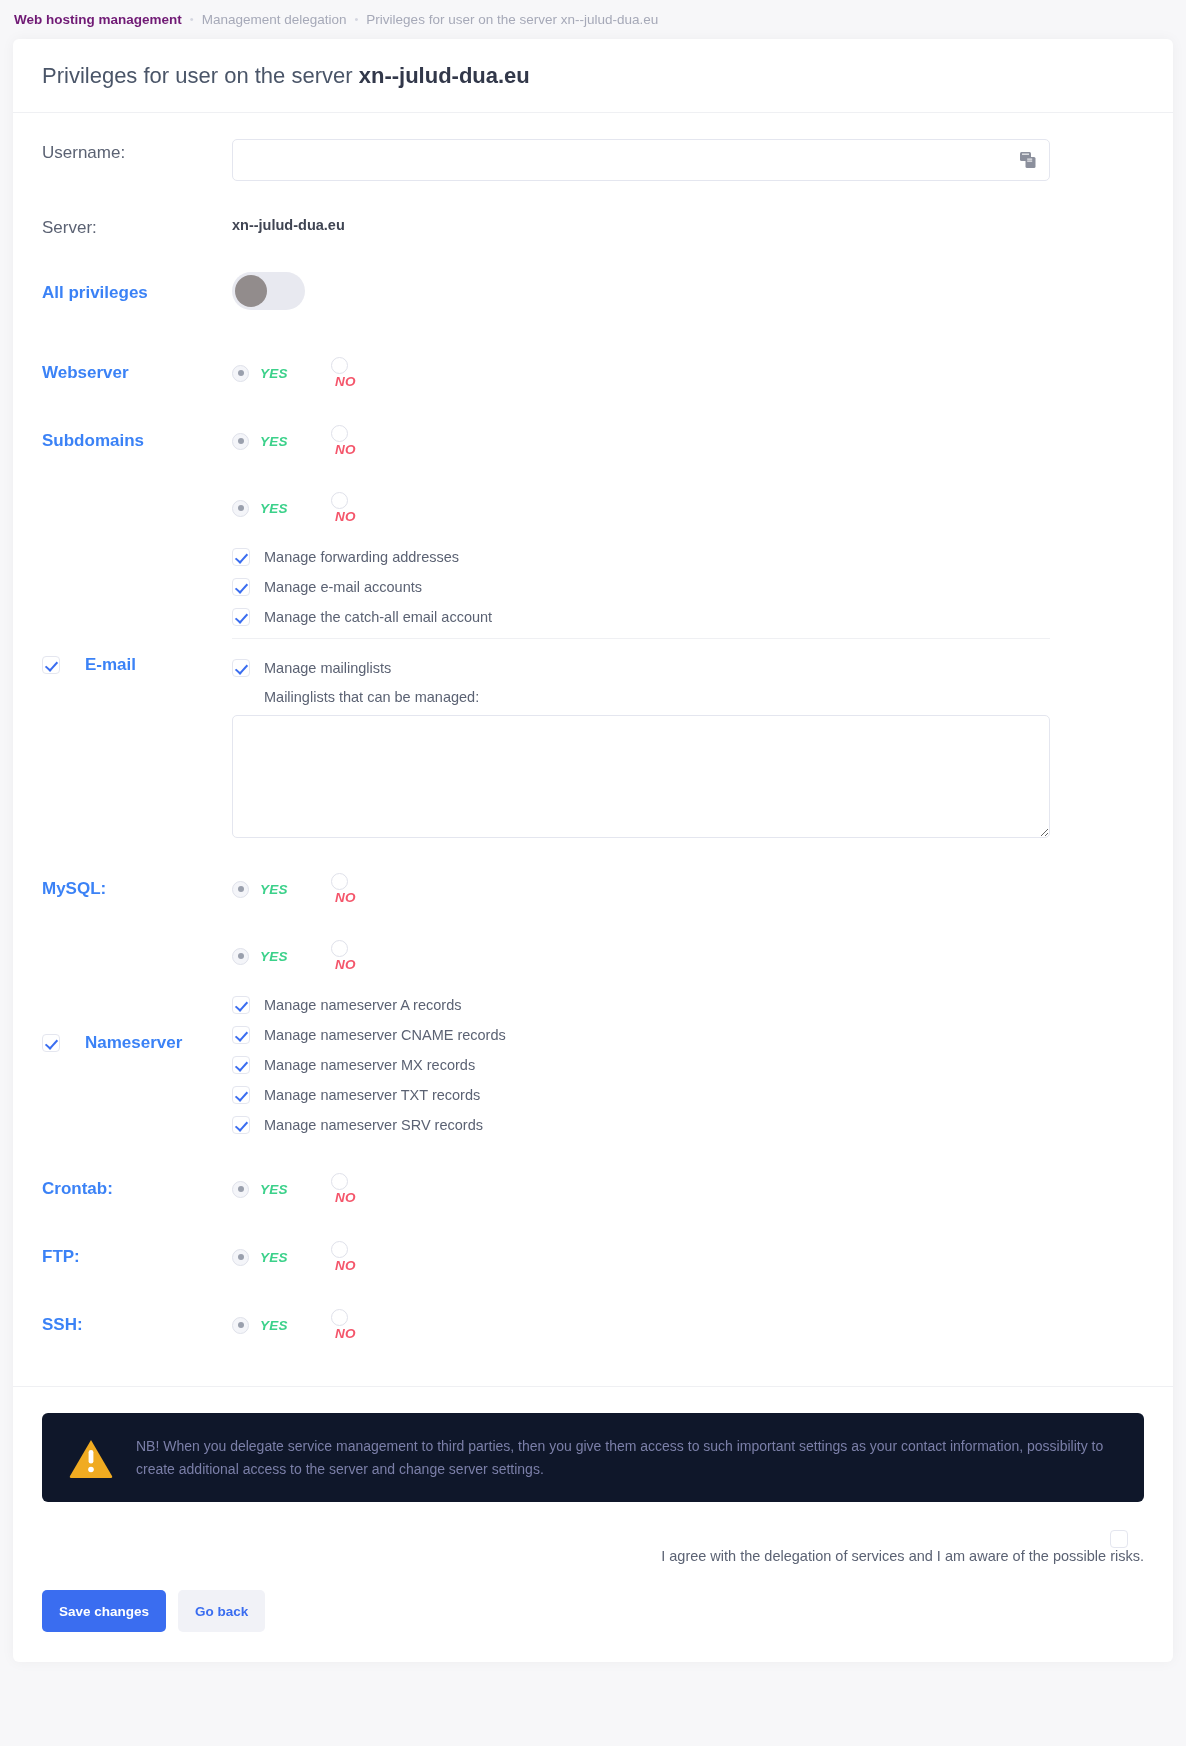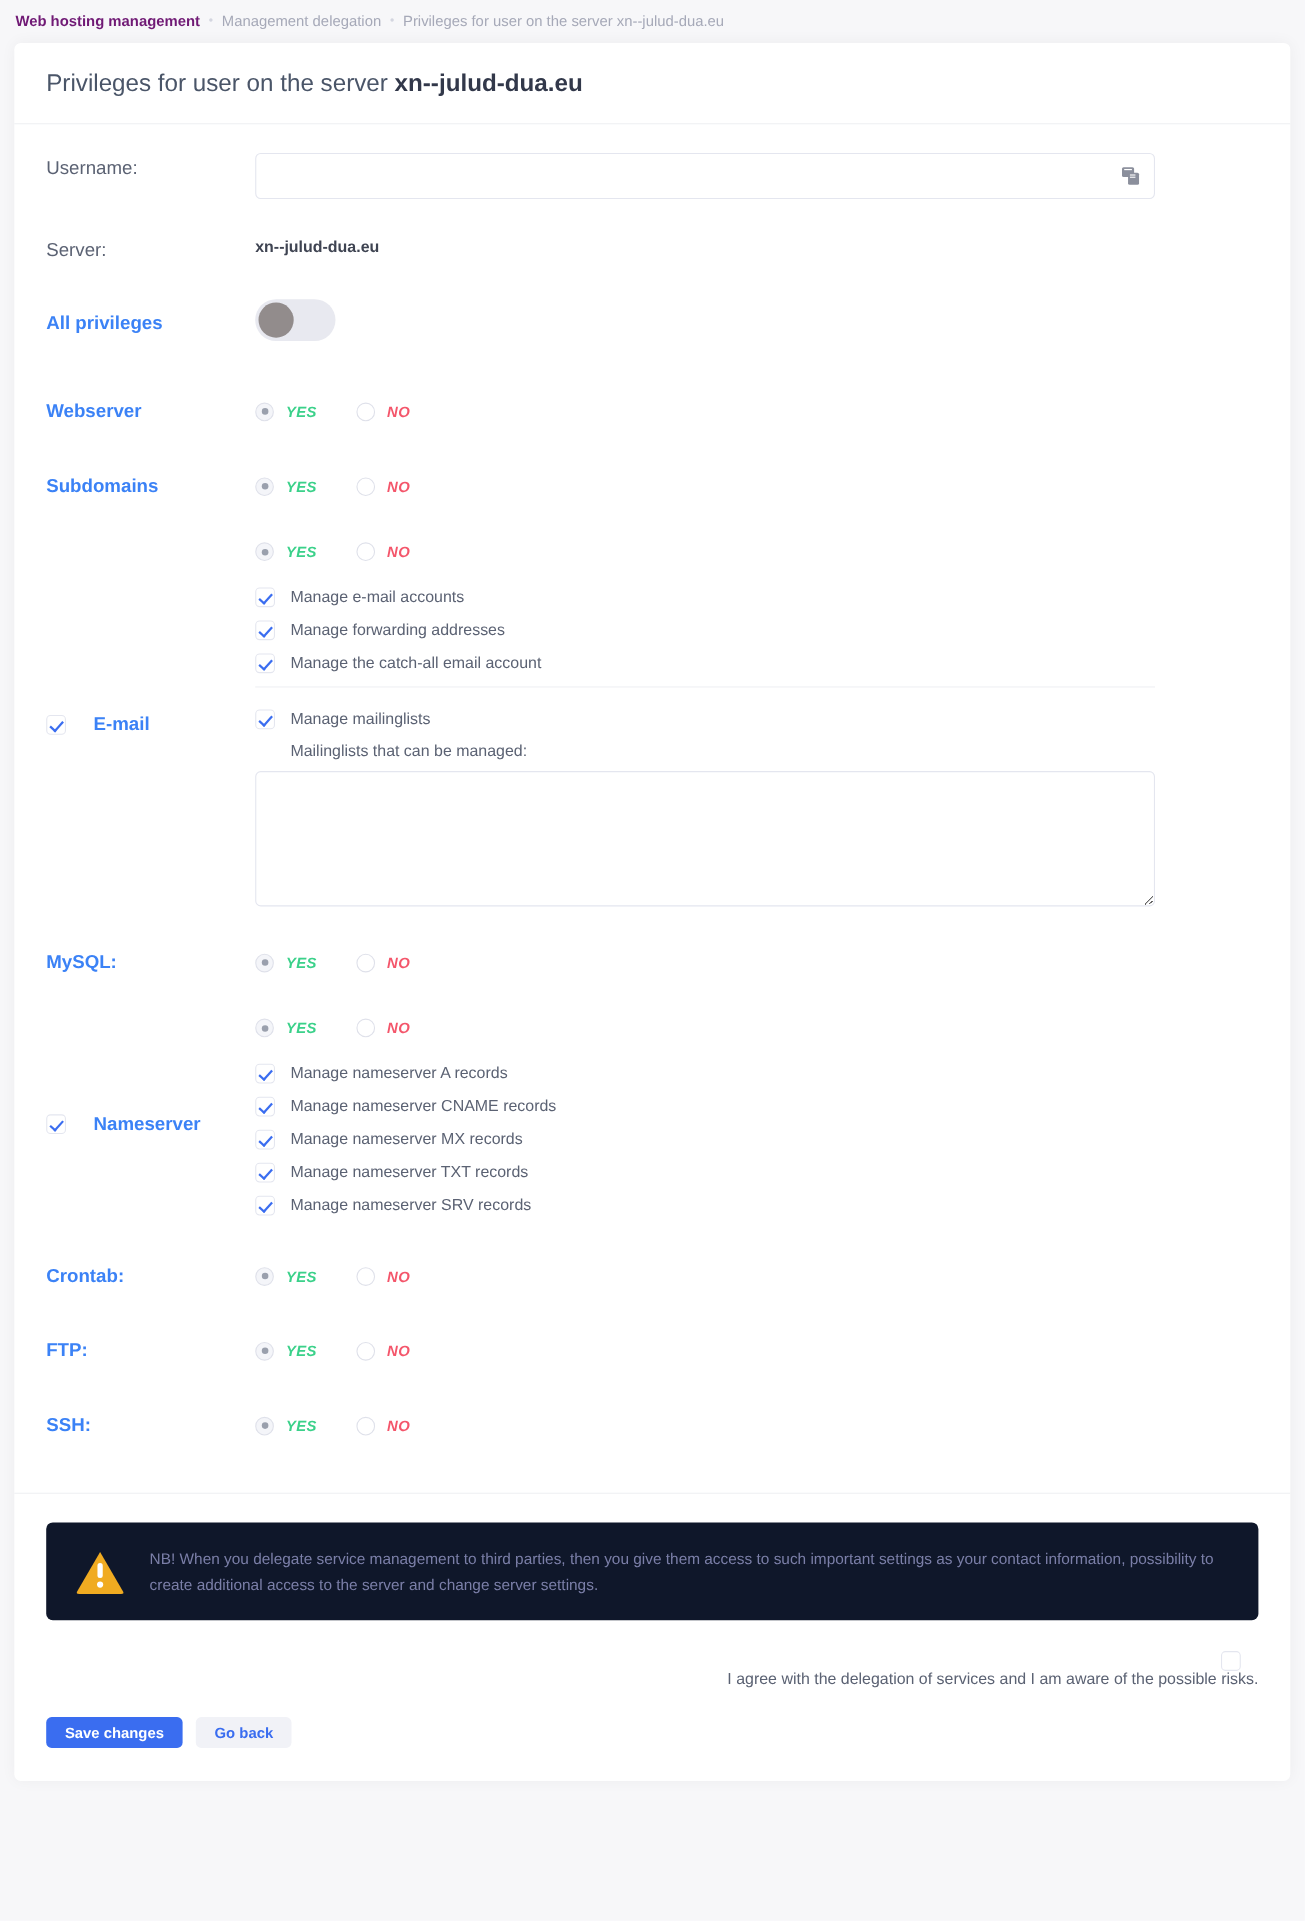--- a/index.html
+++ b/index.html
@@ -112,21 +112,21 @@
     width: 32px; height: 32px;
     border-radius: 50%;
     background: #928c8c;
   }
 
   
   .row-radio { min-height: 34px; align-items: center; margin-bottom: 0; }
   .row-radio .row-label { padding-top: 0; display: flex; align-items: center; }
   .radio-group { display: flex; align-items: center; font-style: italic; }
   .radio-opt { display: flex; align-items: center; cursor: pointer; }
-  .radio-opt + .radio-opt { margin-left: 36px; }
+  .radio-opt + .radio-opt { margin-left: 36px; flex-direction: column; }
   .radio-dot {
     width: 17px; height: 17px;
     border-radius: 50%;
     border: 1px solid #dfe1ea;
     background: #f4f5f9;
     position: relative;
     flex: 0 0 17px;
   }
   .radio-dot.empty { background: #fff; }
   .radio-dot.on::after {
@@ -223,21 +223,21 @@
   .agree-text { font-size: 14.5px; color: #5b6273; }
 
   .btn-row { display: flex; align-items: center; }
   .btn {
     border: none;
     border-radius: 5px;
     font-family: "Liberation Sans", sans-serif;
     font-size: 13.5px;
     font-weight: bold;
     cursor: pointer;
-    height: 28px;
+    height: 42px;
     padding: 0 17px;
   }
   .btn-primary { background: #3a6df0; color: #fff; }
   .btn-secondary { background: #f1f2f7; color: #3a6df0; margin-left: 12px; }
 </style>
 </head>
 <body>
 
 <div class="breadcrumb">
   <span class="crumb-root">Web hosting management</span>
@@ -344,25 +344,25 @@
           </span>
           <span class="radio-opt">
             <span class="radio-dot empty"></span>
             <span class="radio-text no">NO</span>
           </span>
         </div>
 
         <div class="sub-list">
           <div class="sub-item">
             <span class="cb on"></span>
+            <span class="sub-text">Manage forwarding addresses</span>
+          </div>
+          <div class="sub-item">
+            <span class="cb on"></span>
             <span class="sub-text">Manage e-mail accounts</span>
-          </div>
-          <div class="sub-item">
-            <span class="cb on"></span>
-            <span class="sub-text">Manage forwarding addresses</span>
           </div>
           <div class="sub-item">
             <span class="cb on"></span>
             <span class="sub-text">Manage the catch-all email account</span>
           </div>
 
           <div class="divider-line"></div>
 
           <div class="sub-item">
             <span class="cb on"></span>

